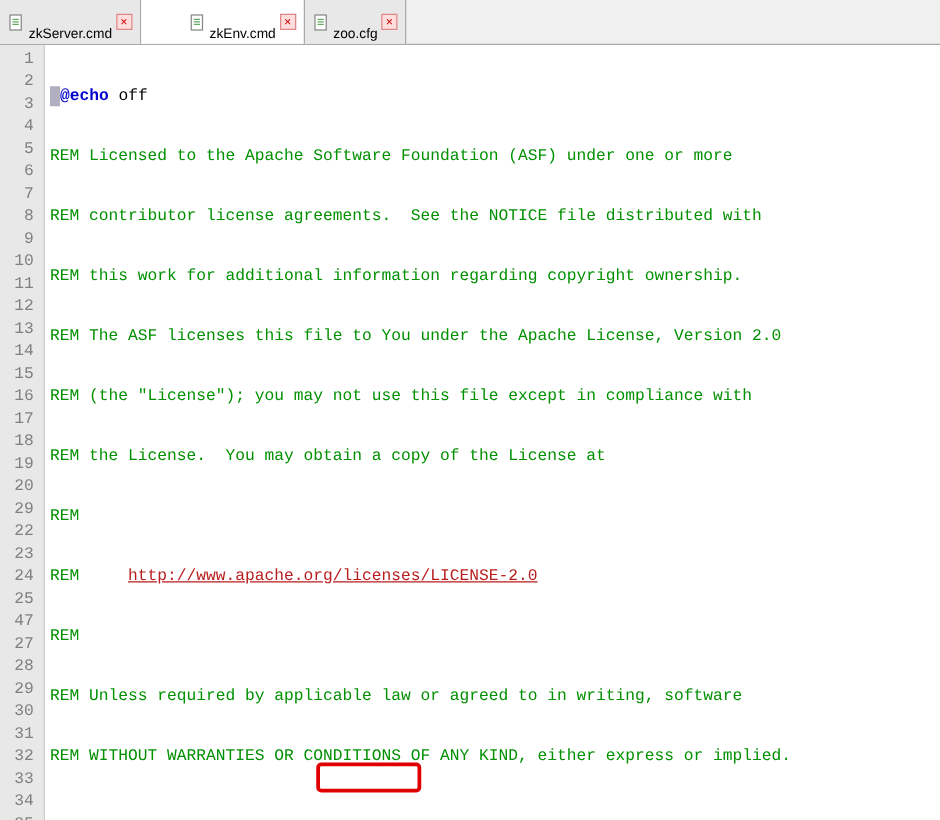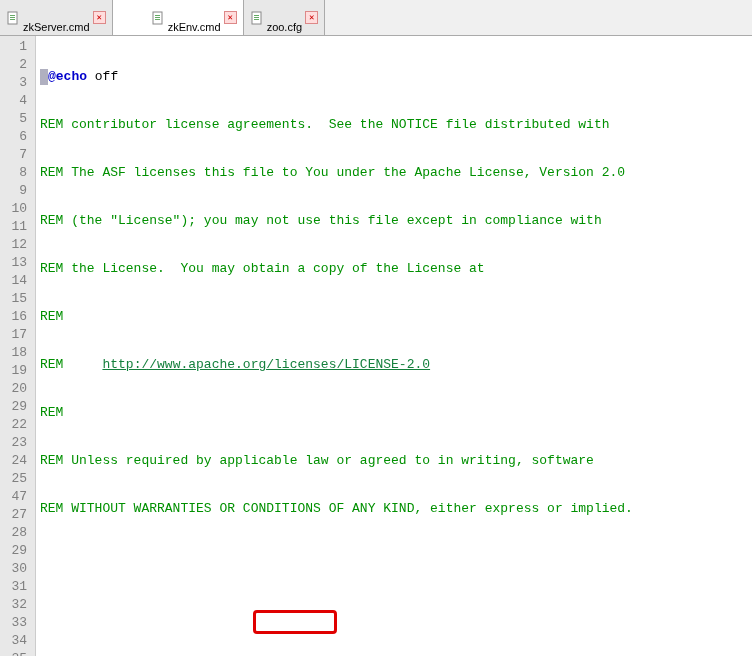--- a/index.html
+++ b/index.html
@@ -10,21 +10,21 @@
 .tab-icon { width: 14px; height: 14px; display: inline-flex; align-items: center; justify-content: center; }
 .tab-label { font-size: 11px; font-family: Tahoma, sans-serif; margin-top: 19px; }
 .tab-close { width: 13px; height: 13px; display: inline-flex; align-items: center; justify-content: center; font-size: 9px; color: #c00; border: 1px solid #d88; background: #fdd; }
 .editor { display: flex; background: #fff; }
 .gutter { background: #e8e8e8; color: #808080; text-align: right; padding: 2px 8px 2px 4px; user-select: none; min-width: 36px; border-right: 1px solid #ccc; }
 .gutter div { height: 18px; line-height: 18px; }
 .code { flex: 1; padding: 2px 0 2px 4px; white-space: pre; }
 .line { height: 18px; line-height: 18px; position: relative; }
 .kw { color: #0000cc; font-weight: bold; }
 .rem { color: #009000; }
-.link { color: #15803d; text-decoration: underline; }
+.link { color: #b91c1c; text-decoration: underline; }
 .caret { background: #b0b0c0; width: 8px; display: inline-block; height: 16px; vertical-align: middle; }
 .red-box { position: absolute; border: 3px solid #e00000; border-radius: 4px; pointer-events: none; }
 </style>
 </head>
 <body>
 
 <div class="tabs">
   <div class="tab">
     <span class="tab-icon">
         <svg width="14" height="14" viewBox="0 0 14 14">
@@ -96,21 +96,23 @@
       <div>29</div>
       <div>30</div>
       <div>31</div>
       <div>32</div>
       <div>33</div>
       <div>34</div>
       <div>35</div>
     </div>
   <div class="code" style="position:relative;">
     <div class="line"><span class="caret"></span><span class="kw">@echo</span><span> off</span></div>
+    <div class="line"><span class="rem">REM Licensed to the Apache Software Foundation (ASF) under one or more</span></div>
     <div class="line"><span class="rem">REM contributor license agreements.  See the NOTICE file distributed with</span></div>
+    <div class="line"><span class="rem">REM this work for additional information regarding copyright ownership.</span></div>
     <div class="line"><span class="rem">REM The ASF licenses this file to You under the Apache License, Version 2.0</span></div>
     <div class="line"><span class="rem">REM (the "License"); you may not use this file except in compliance with</span></div>
     <div class="line"><span class="rem">REM the License.  You may obtain a copy of the License at</span></div>
     <div class="line"><span class="rem">REM</span></div>
     <div class="line"><span class="rem">REM     </span><span class="link">http://www.apache.org/licenses/LICENSE-2.0</span></div>
     <div class="line"><span class="rem">REM</span></div>
     <div class="line"><span class="rem">REM Unless required by applicable law or agreed to in writing, software</span></div>
     <div class="line"><span class="rem">REM WITHOUT WARRANTIES OR CONDITIONS OF ANY KIND, either express or implied.</span></div>
     
     

